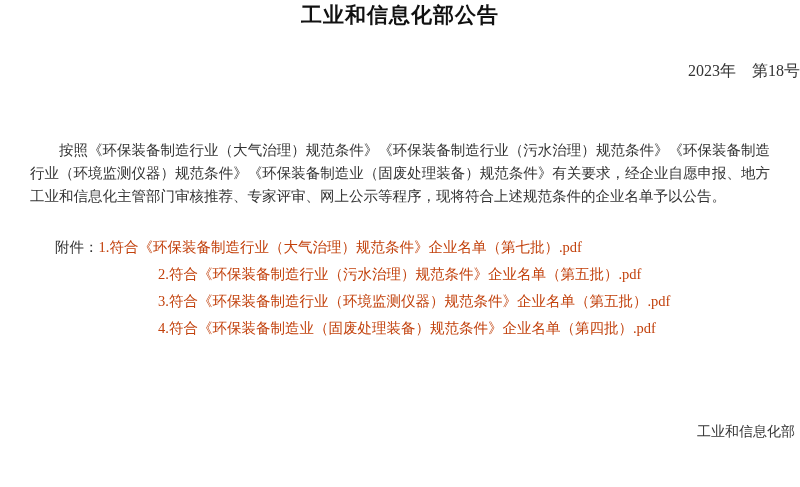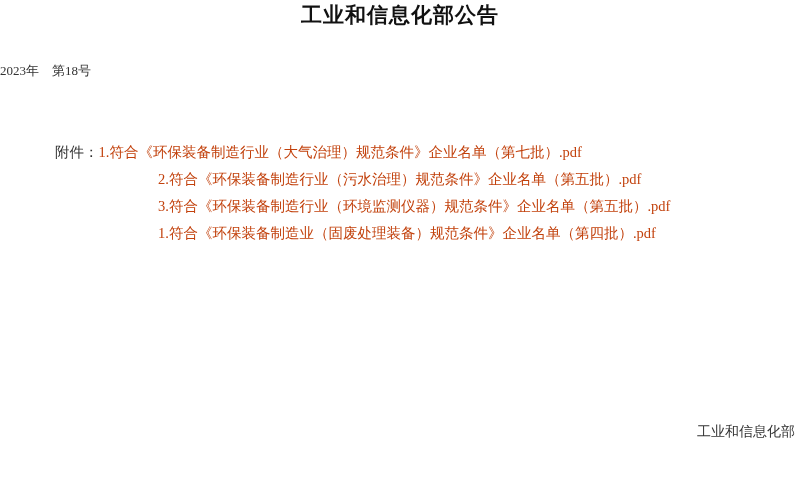--- a/index.html
+++ b/index.html
@@ -22,22 +22,22 @@
     text-align: center;
     font-family: "Liberation Sans", "DejaVu Sans", sans-serif;
     font-size: 21px;
     line-height: 24px;
     font-weight: 700;
     color: #111111;
     letter-spacing: 1px;
   }
   .issue-line {
     margin-top: 36px;
-    text-align: left;
-    font-size: 13px;
+    text-align: right;
+    font-size: 16px;
     line-height: 16px;
     color: #333333;
   }
   .content {
     margin: 0 30px;
   }
   .paragraphs {
     margin-top: 60px;
     font-size: 14.5px;
     line-height: 23px;
@@ -78,34 +78,35 @@
 
 <div class="doc">
 
   <h1 class="doc-title">工业和信息化部公告</h1>
 
   <div class="issue-line">2023年　第18号</div>
 
   <div class="content">
 
     <div class="paragraphs">
+      <p>按照《环保装备制造行业（大气治理）规范条件》《环保装备制造行业（污水治理）规范条件》《环保装备制造行业（环境监测仪器）规范条件》《环保装备制造业（固废处理装备）规范条件》有关要求，经企业自愿申报、地方工业和信息化主管部门审核推荐、专家评审、网上公示等程序，现将符合上述规范条件的企业名单予以公告。</p>
     </div>
 
     <div class="attachments">
       <div class="att-first">
         <span>附件：</span><span class="att-link">1.符合《环保装备制造行业（大气治理）规范条件》企业名单（第七批）.pdf</span>
       </div>
       <div class="att-item-row">
         <span class="att-link">2.符合《环保装备制造行业（污水治理）规范条件》企业名单（第五批）.pdf</span>
       </div>
       <div class="att-item-row">
         <span class="att-link">3.符合《环保装备制造行业（环境监测仪器）规范条件》企业名单（第五批）.pdf</span>
       </div>
       <div class="att-item-row">
-        <span class="att-link">1.符合《环保装备制造业（固废处理装备）规范条件》企业名单（第四批）.pdf</span>
+        <span class="att-link">4.符合《环保装备制造业（固废处理装备）规范条件》企业名单（第四批）.pdf</span>
       </div>
     </div>
 
   </div>
 
   <div class="signature">
     <div>工业和信息化部</div>
   </div>
 
 </div>

